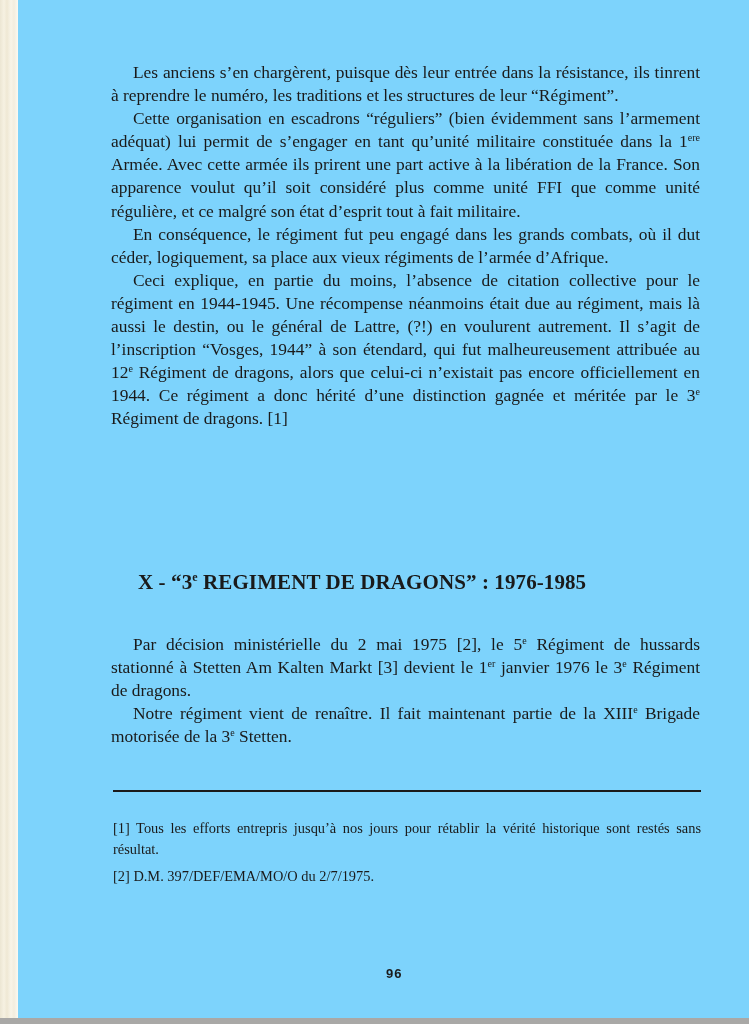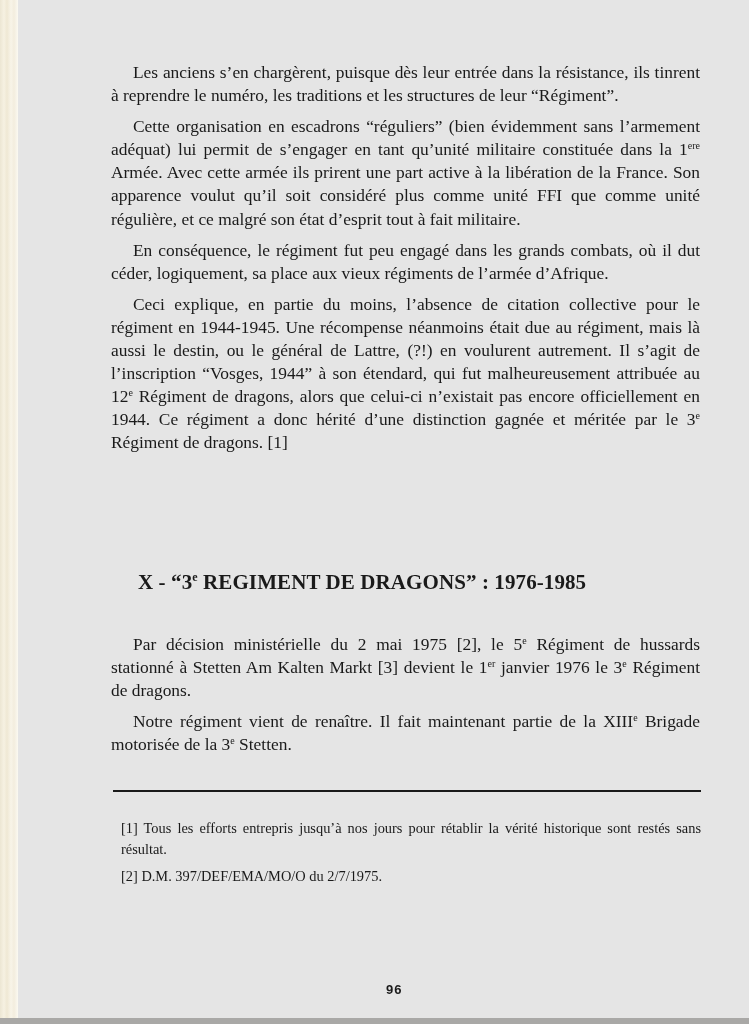--- a/index.html
+++ b/index.html
@@ -6,58 +6,58 @@
     body {
       width: 749px; height: 1024px; overflow: hidden;
       background: #a9a8a6;
       position: relative;
       font-family: "Liberation Serif", "DejaVu Serif", serif;
       color: #1a1a1a;
     }
     .page {
       position: absolute; left: 0; top: 0;
       width: 749px; height: 1018px;
-      background: #e5e5e5;
+      background: #7dd3fc;
       box-shadow: inset 0 0 0 0 transparent;
     }
     .edge {
       position: absolute; left: 0; top: 0; width: 18px; height: 1018px;
       background: linear-gradient(to right, #ece6d3 0px, #f6f1e2 4px, #efe8d4 7px, #f8f4e8 11px, #f3edde 14px, #fbf9f1 18px);
     }
     .text-block {
       position: absolute; left: 111px; width: 589px;
       font-size: 17.4px; line-height: 23.1px;
       text-align: justify;
     }
     .para { margin: 0; }
     .para.indent { text-indent: 22px; }
-    .para + .para { margin-top: 8px; }
+    .para + .para { margin-top: 0; }
     sup { font-size: 10px; line-height: 0; vertical-align: 6px; }
     .block-1 { top: 61px; }
     .heading {
       position: absolute; left: 138px; top: 570px;
       font-weight: bold; font-size: 21px; letter-spacing: 0.1px;
       white-space: nowrap;
     }
     .heading sup { font-size: 12px; vertical-align: 8px; }
     .block-2 { top: 633px; }
     .rule {
       position: absolute; left: 113px; top: 790px; width: 588px; height: 2px;
       background: #1a1a1a;
     }
     .notes {
       position: absolute; left: 113px; top: 818px; width: 588px;
       font-size: 14.4px; line-height: 21px;
       text-align: justify;
     }
-    .note { margin: 0 0 6px 8px; font-family: Liberation Serif, serif; }
+    .note { margin: 0 0 6px 0; font-family: Liberation Serif, serif; }
     .page-number {
       position: absolute; left: 386px; top: 966px;
       font-family: "Liberation Sans", "DejaVu Sans", sans-serif;
-      font-weight: bold; font-size: 13px; letter-spacing: 1px; margin-top: 16px;
+      font-weight: bold; font-size: 13px; letter-spacing: 1px;
     }
   </style>
 </head>
 <body>
 
 <div class="page">
   <div class="edge"></div>
 
   <div class="text-block block-1">
     <p class="para indent">

